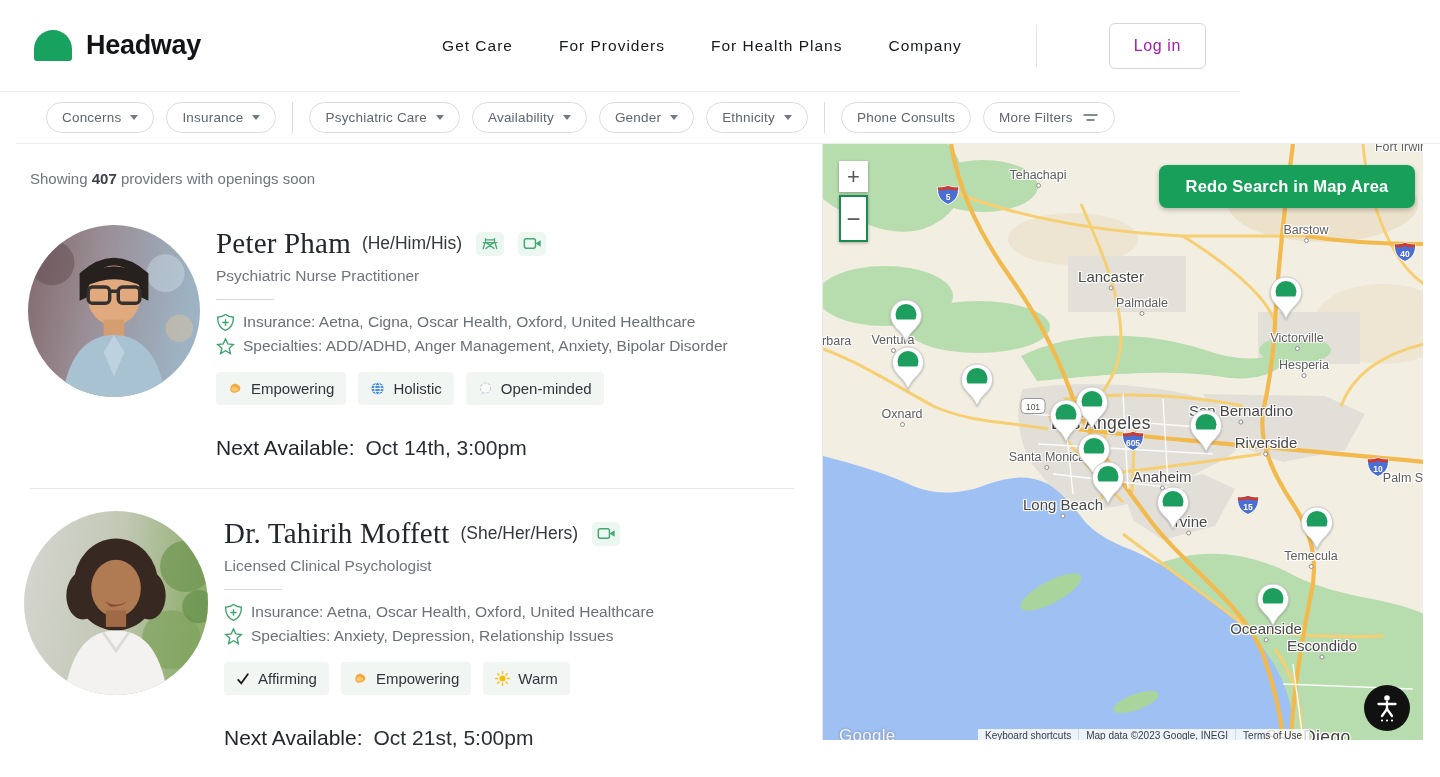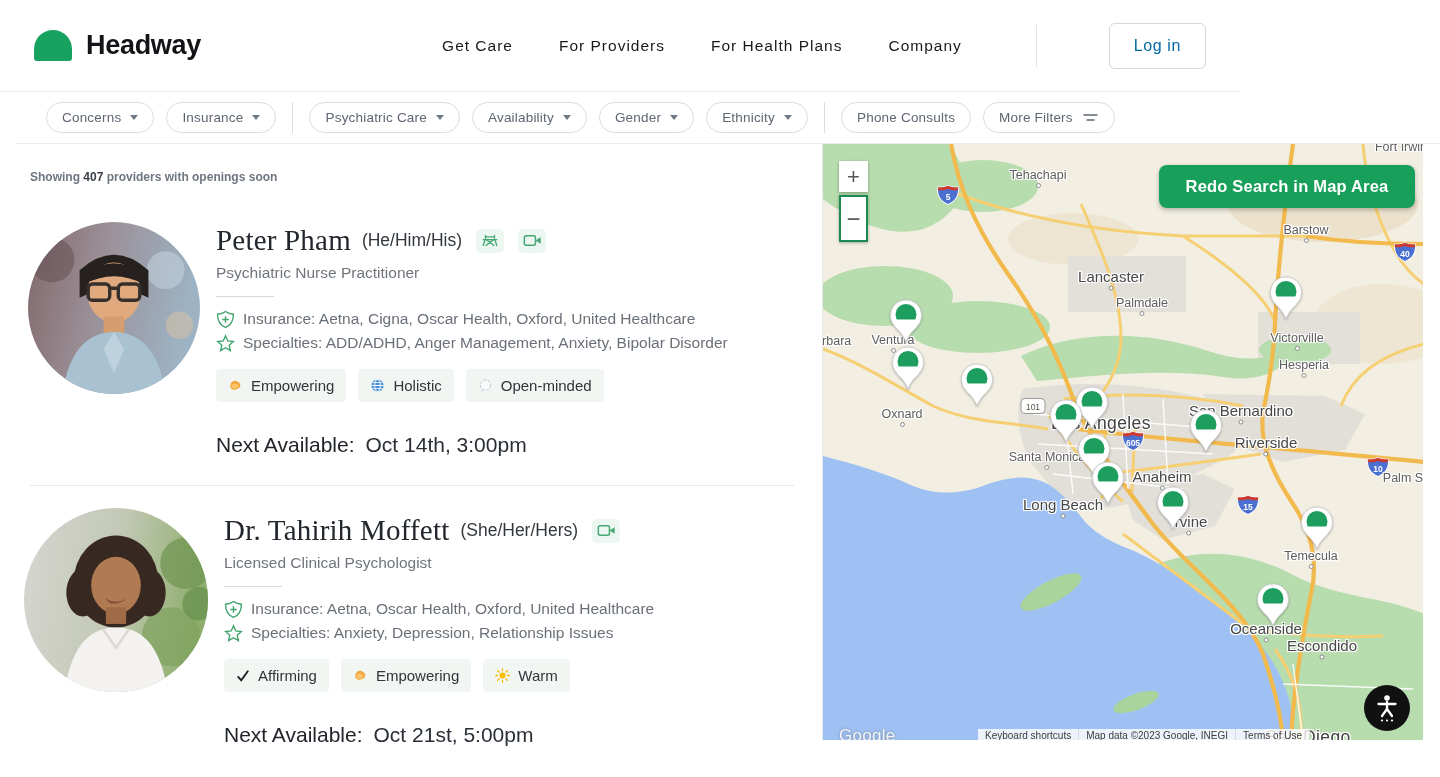--- a/index.html
+++ b/index.html
@@ -9,37 +9,37 @@
   
   .header { position:absolute; left:0; top:0; width:1240px; height:92px;
             display:flex; align-items:center; padding:0 34px; border-bottom:1px solid #ececec; background:#fff; }
   .logo-wrap { display:flex; align-items:center; gap:14px; }
   .logo-mark { width:38px; height:31px; background:#17a35f; border-radius:19px 19px 3px 3px; }
   .brand { font-size:27px; font-weight:bold; color:#121417; letter-spacing:-0.3px; }
   .nav { margin-left:auto; display:flex; align-items:center; gap:46px; }
   .nav-item { font-size:15.5px; letter-spacing:1px; color:#17191c; cursor:pointer; white-space:nowrap; }
   .nav-divider { width:1px; height:42px; background:#e3e3e3; margin-left:28px; }
   .login-btn { margin-left:26px; border:1px solid #d7d7d7; border-radius:6px; background:#fff;
-               padding:13px 24px; font-size:16px; letter-spacing:0.6px; color:#0369a1; cursor:pointer;
+               padding:13px 24px; font-size:16px; letter-spacing:0.6px; color:#a21caf; cursor:pointer;
                font-family:"Liberation Sans", sans-serif; }
 
   
   .filterbar { position:absolute; left:16px; top:92px; width:1440px; height:52px; background:#fff;
                border-bottom:1px solid #ececec; display:flex; align-items:center; padding:0 30px; gap:12px; }
   .pill { display:flex; align-items:center; gap:9px; height:31px; padding:0 15px;
           border:1px solid #d9dde2; border-radius:17px; background:#fff; color:#5e6672;
           font-size:13.5px; letter-spacing:0.2px; cursor:pointer; white-space:nowrap; }
   .chev { width:0; height:0; border-left:4.5px solid transparent; border-right:4.5px solid transparent;
           border-top:5.5px solid #707a86; }
   .vdiv { width:1px; height:31px; background:#dcdcdc; margin:0 4px; }
 
   
   .results { position:absolute; left:0; top:144px; width:822px; height:633px; overflow:hidden;
              padding:26px 0 0 30px; background:#fff; }
-  .summary { font-size:12px; color:#6e7680;font-weight:bold; }
+  .summary { font-size:15px; color:#6e7680; }
   .summary b { color:#3a414a; }
   .card { display:flex; margin-top:38px; }
   .avatar { border-radius:50%; overflow:hidden; flex:0 0 auto; }
   .card1 .avatar { width:172px; height:172px; margin-left:-2px; }
   .card2 .avatar { width:184px; height:184px; margin-left:-6px; margin-top:-4px; }
   .avatar svg { display:block; width:100%; height:100%; }
   .card-body { margin-left:16px; padding-top:2px; }
   .name-row { display:flex; align-items:center; gap:12px; }
   .p-name { font-family:"Liberation Serif", serif; font-size:29px; color:#22262d; letter-spacing:0.2px; }
   .pronouns { font-size:17.5px; color:#33383f; margin-left:-1px; }

